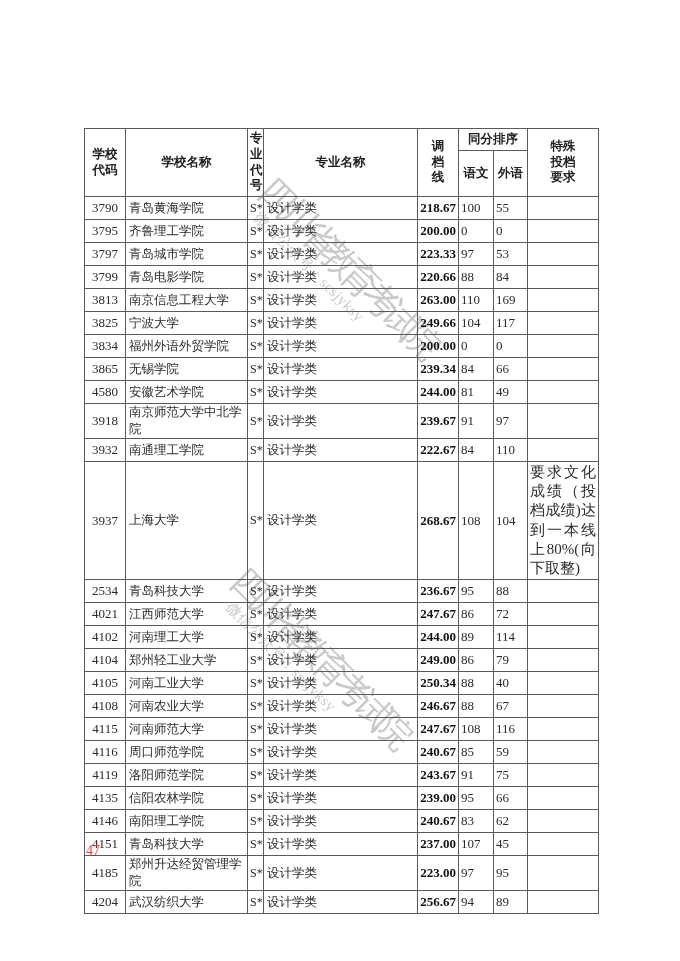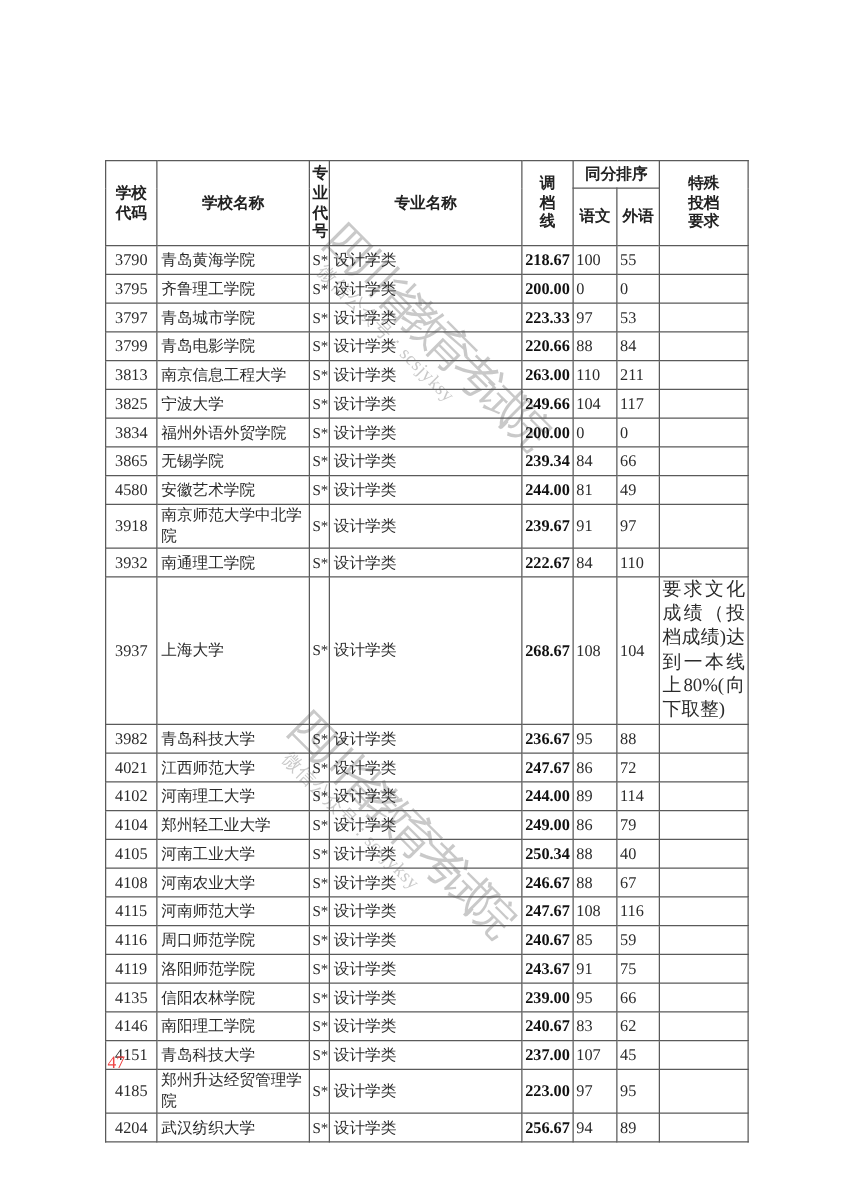--- a/index.html
+++ b/index.html
@@ -183,21 +183,21 @@
     <td class="c-for">84</td>
     <td class="c-spec"></td>
   </tr>
       <tr>
     <td class="c-code">3813</td>
     <td class="c-name">南京信息工程大学</td>
     <td class="c-mcode">S*</td>
     <td class="c-mname">设计学类</td>
     <td class="c-cut">263.00</td>
     <td class="c-chi">110</td>
-    <td class="c-for">211</td>
+    <td class="c-for">169</td>
     <td class="c-spec"></td>
   </tr>
       <tr>
     <td class="c-code">3825</td>
     <td class="c-name">宁波大学</td>
     <td class="c-mcode">S*</td>
     <td class="c-mname">设计学类</td>
     <td class="c-cut">249.66</td>
     <td class="c-chi">104</td>
     <td class="c-for">117</td>
@@ -257,21 +257,21 @@
     <td class="c-code">3937</td>
     <td class="c-name">上海大学</td>
     <td class="c-mcode">S*</td>
     <td class="c-mname">设计学类</td>
     <td class="c-cut">268.67</td>
     <td class="c-chi">108</td>
     <td class="c-for">104</td>
     <td class="c-spec">要求文化成绩（投档成绩)达到一本线上80%(向下取整)</td>
   </tr>
       <tr>
-    <td class="c-code">3982</td>
+    <td class="c-code">2534</td>
     <td class="c-name">青岛科技大学</td>
     <td class="c-mcode">S*</td>
     <td class="c-mname">设计学类</td>
     <td class="c-cut">236.67</td>
     <td class="c-chi">95</td>
     <td class="c-for">88</td>
     <td class="c-spec"></td>
   </tr>
       <tr>
     <td class="c-code">4021</td>

